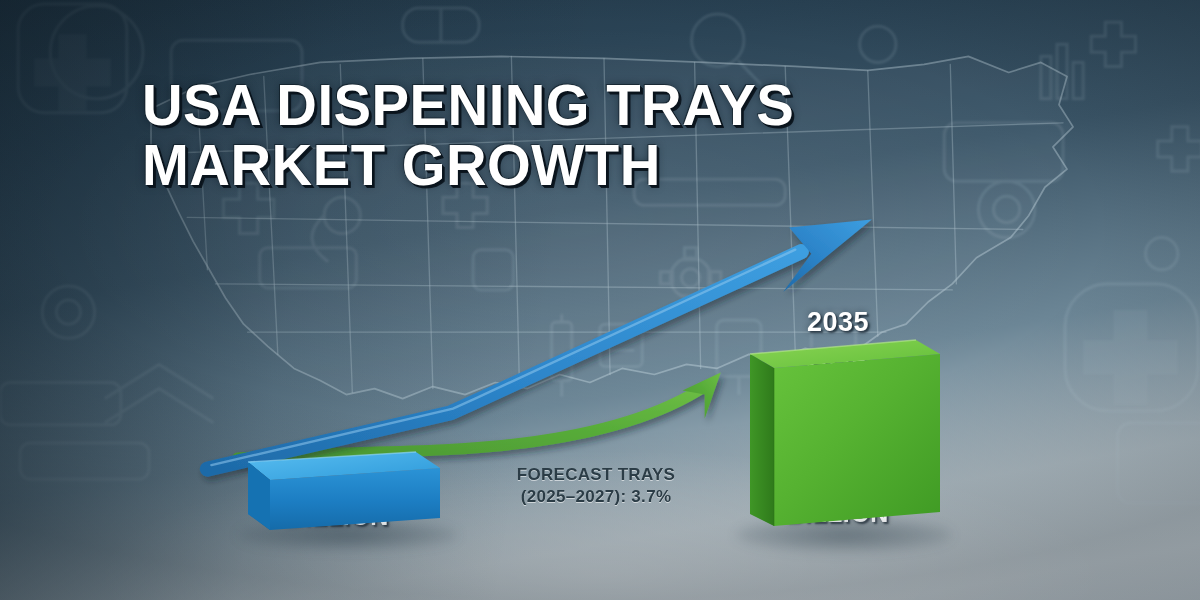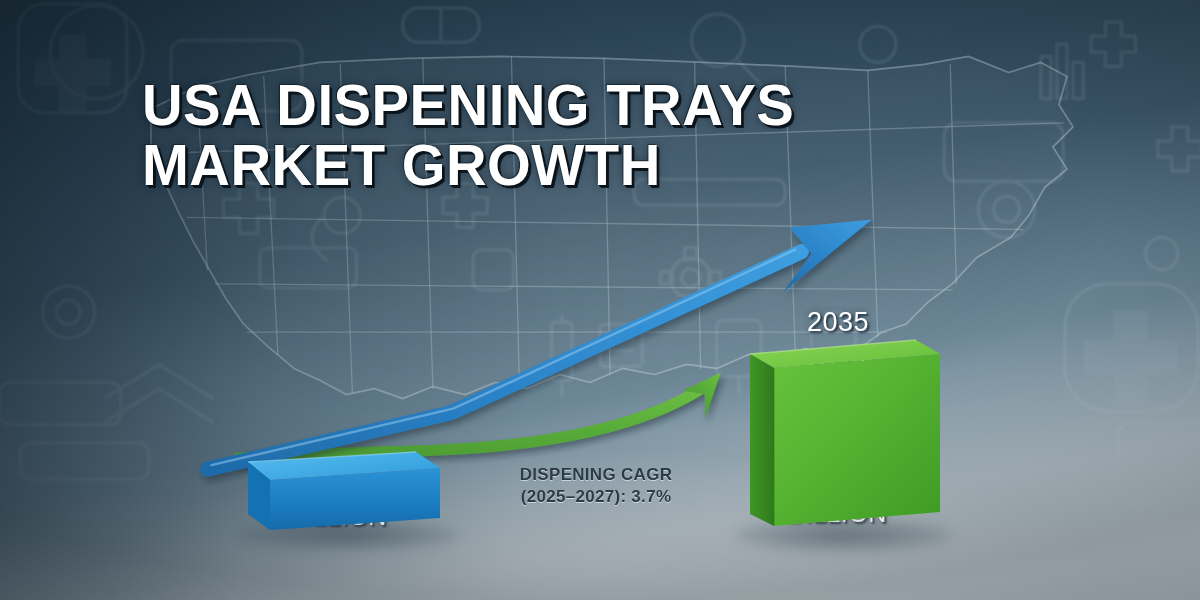--- a/index.html
+++ b/index.html
@@ -113,21 +113,21 @@
   .bar {
     position: absolute;
     z-index: 22;
   }
   .bar svg { display: block; overflow: visible; }
 
   .bar-text {
     position: absolute;
     text-align: center;
     color: #ffffff;
-    font-weight: 400;
+    font-weight: 700;
     letter-spacing: 0.5px;
     text-shadow:
       2px 2px 2px rgba(8,20,30,0.62),
       0 0 6px rgba(8,20,30,0.45);
     pointer-events: none;
   }
 
   
   #bar-2025 { left: 240px; top: 440px; }
   #label-2025-year {
@@ -407,17 +407,17 @@
   <div class="bar-text" id="label-2035-top">
     <div>2035</div>
     <div class="small-cap">BILLION</div>
   </div>
   <div class="bar-text" id="label-2035-value">
     <div>USD 4.3</div>
     <div>BILLION</div>
   </div>
 
   <div id="cagr-note">
-    <div>DISPENING CAGR</div>
+    <div>FORECAST TRAYS</div>
     <div>(2025–2027): 3.7%</div>
   </div>
 
 </div>
 
 </body></html>

